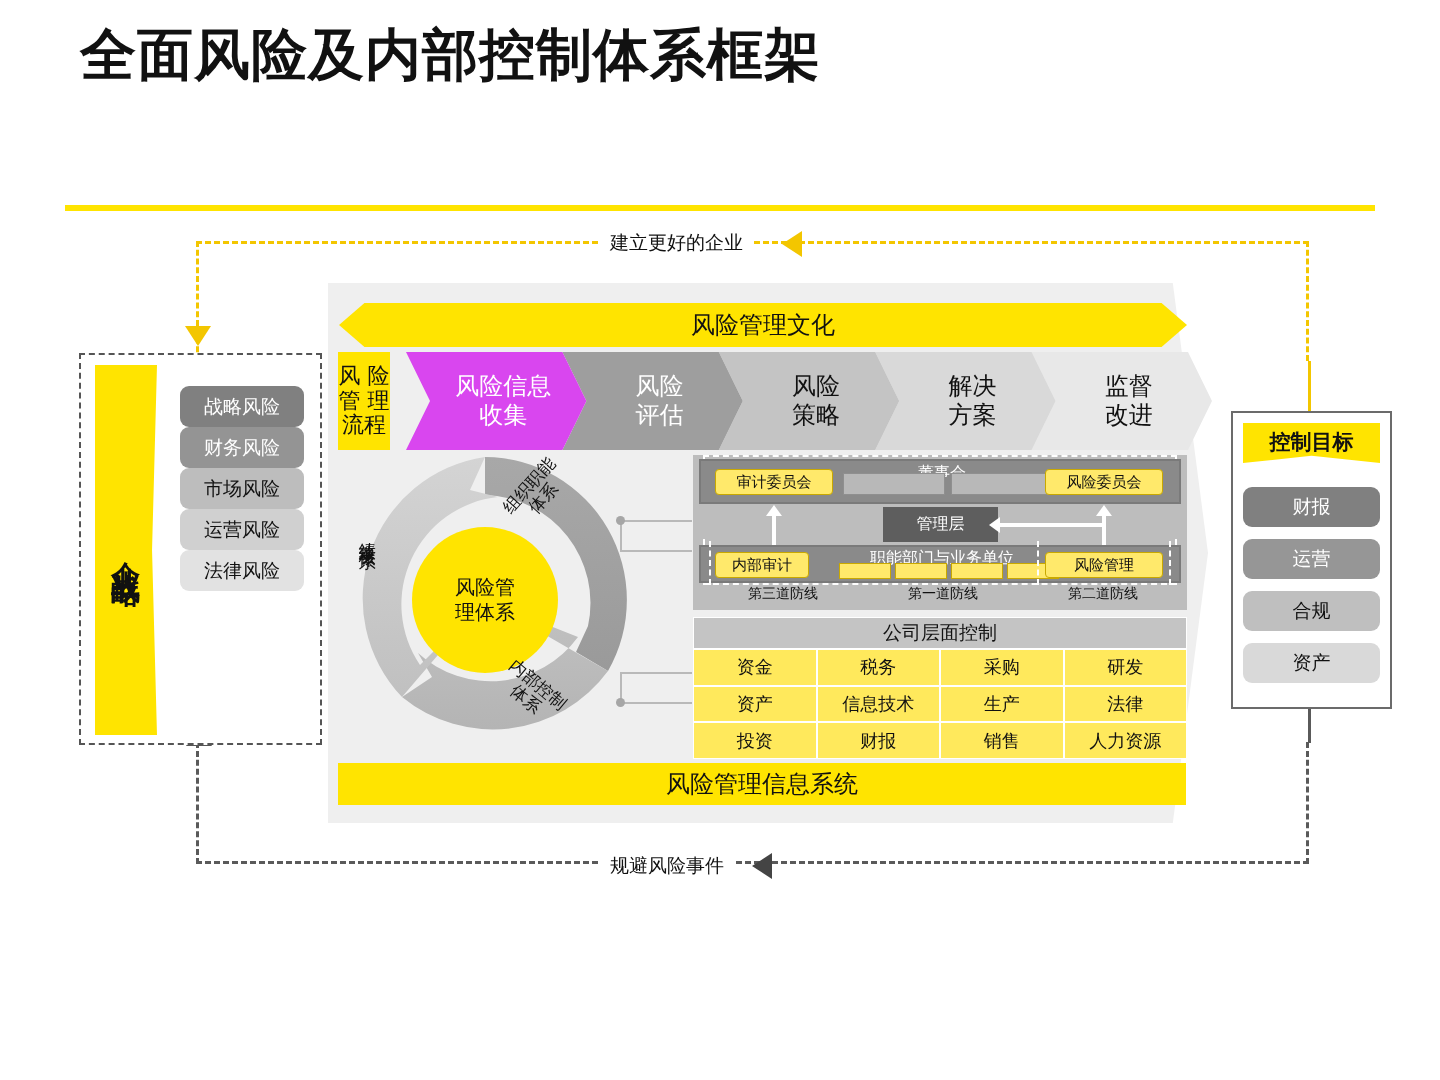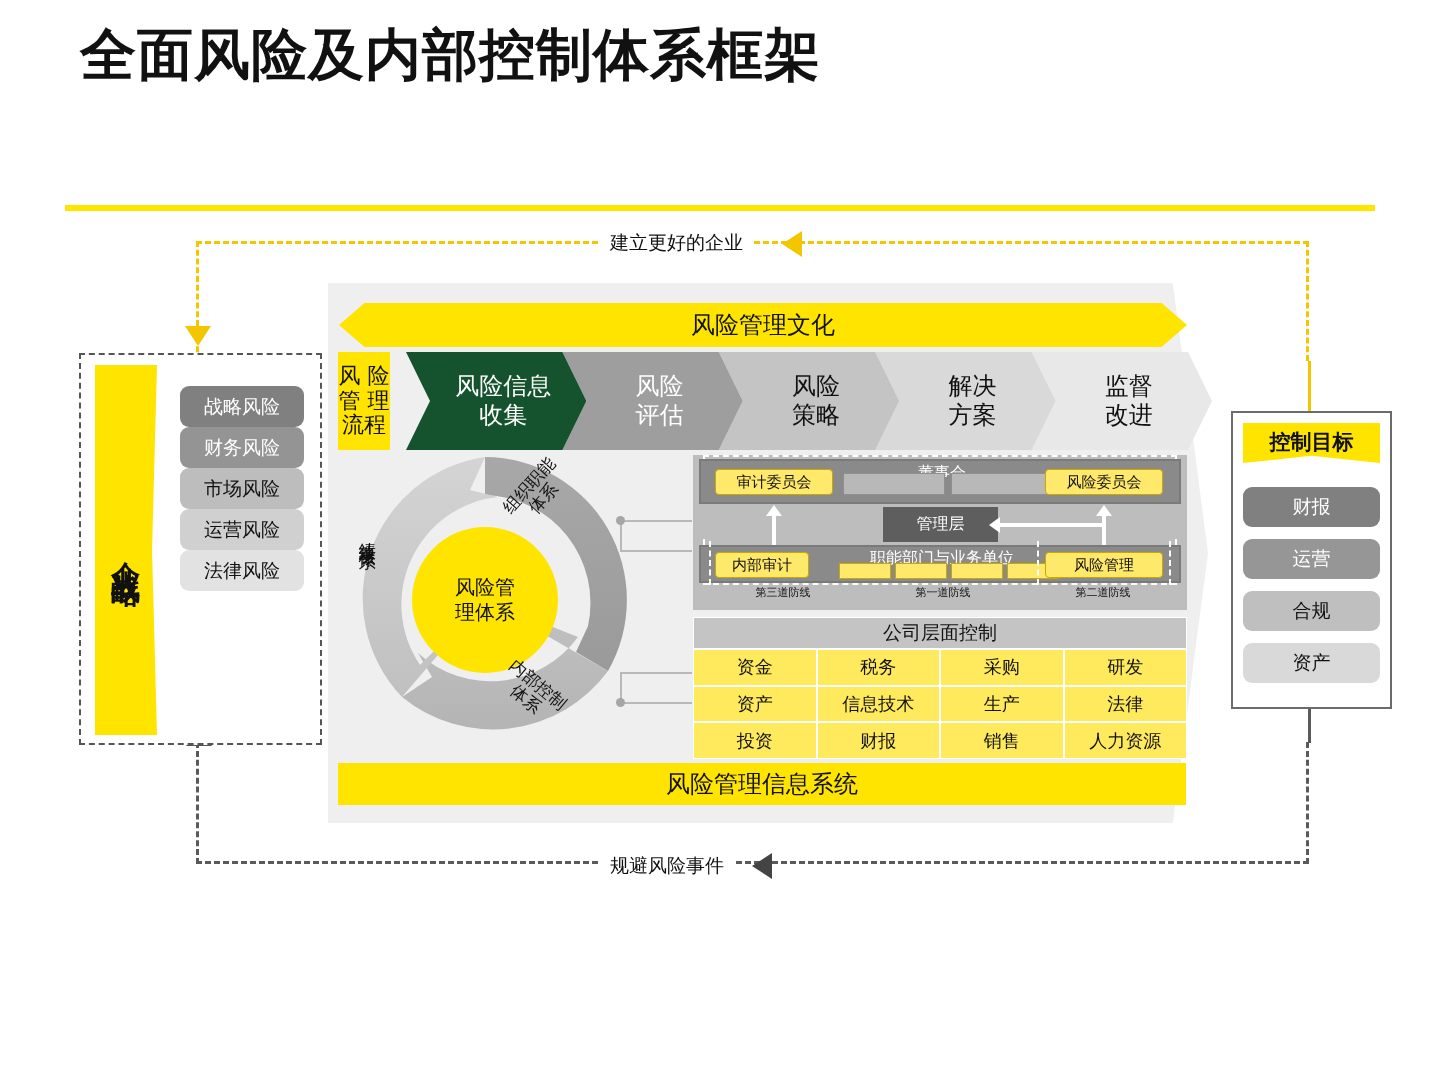--- a/index.html
+++ b/index.html
@@ -179,21 +179,21 @@
     position:absolute;left:0;top:1px;width:482px;text-align:center;
     font-size:16px;color:#fff;
   }
   .dept-slot{
     position:absolute;top:20px;height:16px;background:#FFE96B;border:1px solid #c9a800;
     box-sizing:border-box;
   }
   .dashed-v{position:absolute;border-left:2px dashed #fff;}
   .dashed-box{position:absolute;border:2px dashed #fff;box-sizing:border-box;}
   .defense-label{
-    position:absolute;top:130px;font-size:11px;color:#111;text-align:center;
+    position:absolute;top:130px;font-size:14px;color:#111;text-align:center;
   }
   .gov-arrow-up{position:absolute;background:#fff;width:4px;}
   .gov-arrow-head-up{
     position:absolute;width:0;height:0;
     border-left:8px solid transparent;border-right:8px solid transparent;
     border-bottom:11px solid #fff;
   }
   #gov-arrow-left-h{position:absolute;background:#fff;height:4px;}
   #gov-arrow-left-head{
     position:absolute;width:0;height:0;
@@ -271,21 +271,21 @@
       <div class="risk-chip" style="background: rgb(189, 189, 189); color: rgb(17, 17, 17);">市场风险</div>
       <div class="risk-chip" style="background: rgb(208, 208, 208); color: rgb(17, 17, 17);">运营风险</div>
       <div class="risk-chip" style="background: rgb(226, 226, 226); color: rgb(17, 17, 17);">法律风险</div>
     </div>
 
   <div id="framework"></div>
   <div id="culture-banner">风险管理文化</div>
 
   <div id="process-row">
     <div id="process-label">风 险<br>管 理<br>流程</div>
-  <div class="chev" style="left: 68px; width: 180.4px; background: #14532d; color: rgb(255, 255, 255); z-index: 5; clip-path: polygon(0px 0px, calc(100% - 24px) 0px, 100% 50%, calc(100% - 24px) 100%, 0px 100%, 24px 50%);">
+  <div class="chev" style="left: 68px; width: 180.4px; background: #d946ef; color: rgb(255, 255, 255); z-index: 5; clip-path: polygon(0px 0px, calc(100% - 24px) 0px, 100% 50%, calc(100% - 24px) 100%, 0px 100%, 24px 50%);">
         <div class="chev-inner">风险信息<br>收集</div>
       </div>
       <div class="chev" style="left: 224.4px; width: 180.4px; background: rgb(158, 158, 158); color: rgb(255, 255, 255); z-index: 4; clip-path: polygon(0px 0px, calc(100% - 24px) 0px, 100% 50%, calc(100% - 24px) 100%, 0px 100%, 24px 50%);">
         <div class="chev-inner">风险<br>评估</div>
       </div>
       <div class="chev" style="left: 380.8px; width: 180.4px; background: rgb(196, 196, 196); color: rgb(17, 17, 17); z-index: 3; clip-path: polygon(0px 0px, calc(100% - 24px) 0px, 100% 50%, calc(100% - 24px) 100%, 0px 100%, 24px 50%);">
         <div class="chev-inner">风险<br>策略</div>
       </div>
       <div class="chev" style="left: 693.6px; width: 180.4px; background: rgb(232, 232, 232); color: rgb(17, 17, 17); z-index: 1; clip-path: polygon(0px 0px, calc(100% - 24px) 0px, 100% 50%, calc(100% - 24px) 100%, 0px 100%, 24px 50%);">
         <div class="chev-inner">监督<br>改进</div>

